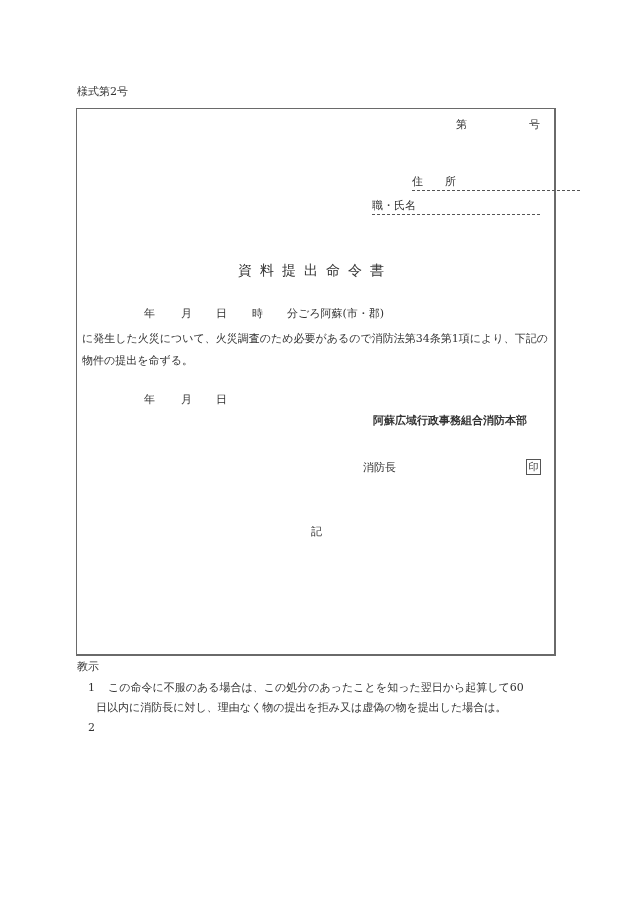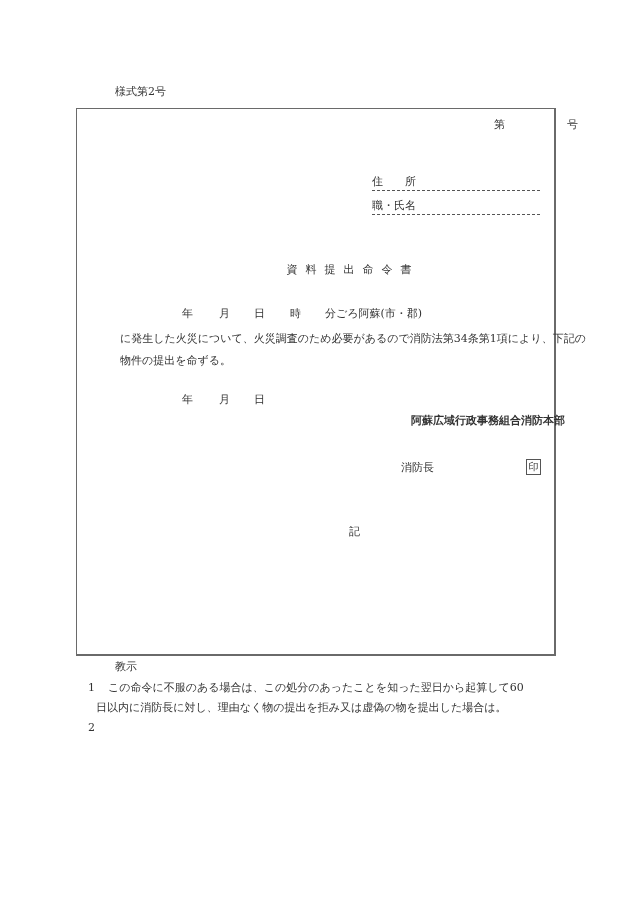--- a/index.html
+++ b/index.html
@@ -1,37 +1,37 @@
 <!DOCTYPE html>
 <html><head>
   <meta charset="utf-8">
   <style>
     html, body { margin: 0; padding: 0; background: #ffffff; }
     body {
       width: 630px; height: 915px; position: relative; overflow: hidden;
       font-family: "DejaVu Serif", "Liberation Serif", serif;
       color: #333333; font-size: 11px;
     }
-    .abs { position: absolute; white-space: nowrap; margin-left: 38px; }
+    .abs { position: absolute; white-space: nowrap; }
     .form-no { left: 77px; top: 84px; font-size: 11px; }
     .frame {
       position: absolute; left: 76px; top: 108px; width: 480px; height: 548px;
       border: 1px solid #6a6a6a; border-right-width: 2px; border-bottom-width: 2px;
       box-sizing: border-box;
     }
     .dai { left: 456px; top: 117px; }
     .go { left: 529px; top: 117px; }
     .field-line {
       position: absolute; left: 372px; width: 168px; height: 14px;
       border-bottom: 1px dashed #555;
     }
     .field-line span { position: absolute; left: 0; top: -2px; }
-    .addr { top: 176px; }
+    .addr { top: 176px; margin-left: 40px; }
     .name { top: 200px; font-family: Liberation Serif, serif; }
-    .title { left: 0; width: 630px; text-align: center; top: 262px; letter-spacing: 8px; font-size: 11px; }
+    .title { left: 0; width: 630px; text-align: center; top: 262px; letter-spacing: 8px; font-size: 14px; }
     .dt { top: 306px; }
     .body-text { left: 82px; top: 328px; width: 470px; line-height: 22px; white-space: normal; }
     .date2 { top: 392px; }
     .org { left: 373px; top: 413px; font-weight: bold; }
     .chief { left: 363px; top: 460px; }
     .seal {
       position: absolute; left: 526px; top: 459px; width: 13px; height: 14px;
       border: 1px solid #555; font-size: 10px; line-height: 14px; text-align: center;
     }
     .ki { left: 311px; top: 524px; }

